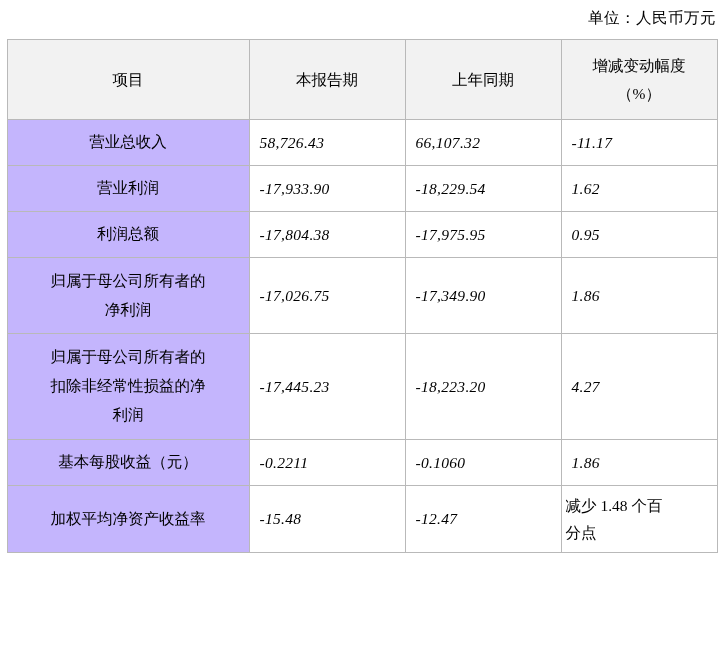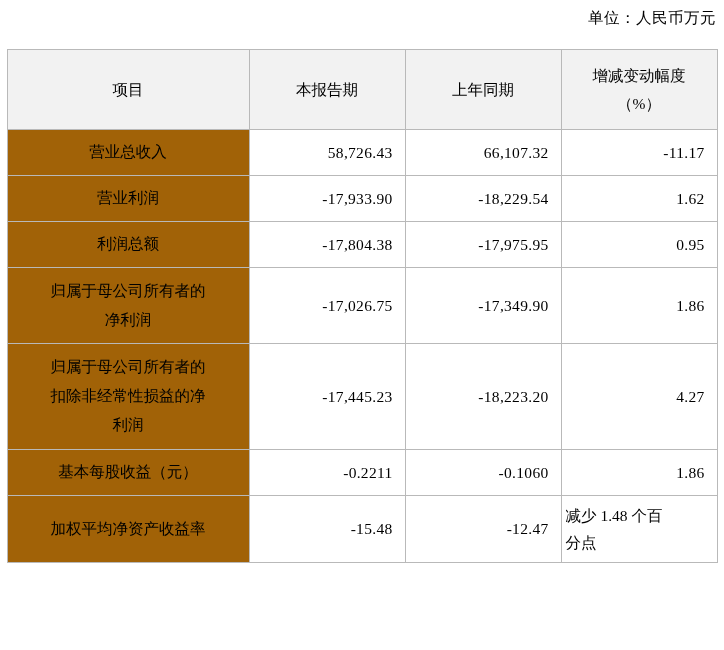--- a/index.html
+++ b/index.html
@@ -22,21 +22,21 @@
   }
   .unit-line {
     text-align: right;
     font-size: 15.5px;
     padding: 8px 8px 6px 0;
     letter-spacing: 0.5px;
   }
   table.fin {
     border-collapse: collapse;
     width: 710px;
-    margin: 14px auto;
+    margin: 4px auto;
     table-layout: fixed;
   }
   table.fin td, table.fin th {
     border: 1px solid #b9b9b9;
     font-size: 15.5px;
     font-weight: normal;
     vertical-align: middle;
     padding: 6px 10px;
     box-sizing: border-box;
   }
@@ -45,28 +45,28 @@
   .col-prev { width: 156px; }
   .col-chg  { width: 156px; }
 
   thead td {
     background: #f2f2f2;
     text-align: center;
     height: 80px;
     line-height: 1.75;
   }
   tbody td.label {
-    background: #a16207;
+    background: #c4b5fd;
     text-align: center;
     line-height: 1.85;
   }
   tbody td.num {
-    text-align: right;
     padding-right: 12px;
     letter-spacing: 0.3px;
+    font-style: italic;
   }
   tbody td.chg-text {
     text-align: left;
     padding-left: 4px;
     line-height: 1.75;
   }
   tr.r-short td { height: 46px; }
   tr.r-tall td  { height: 76px; }
   tr.r-xtall td { height: 106px; }
   tr.r-two td   { height: 58px; }

